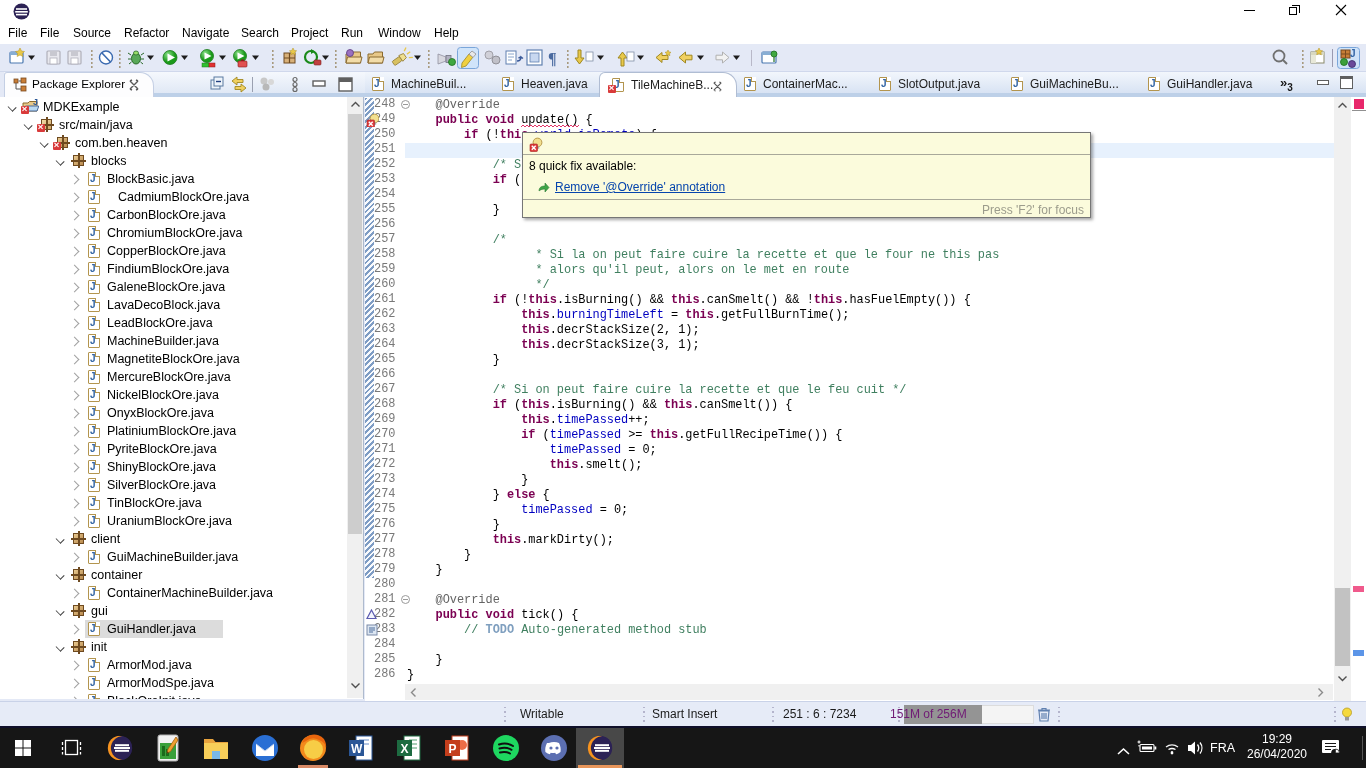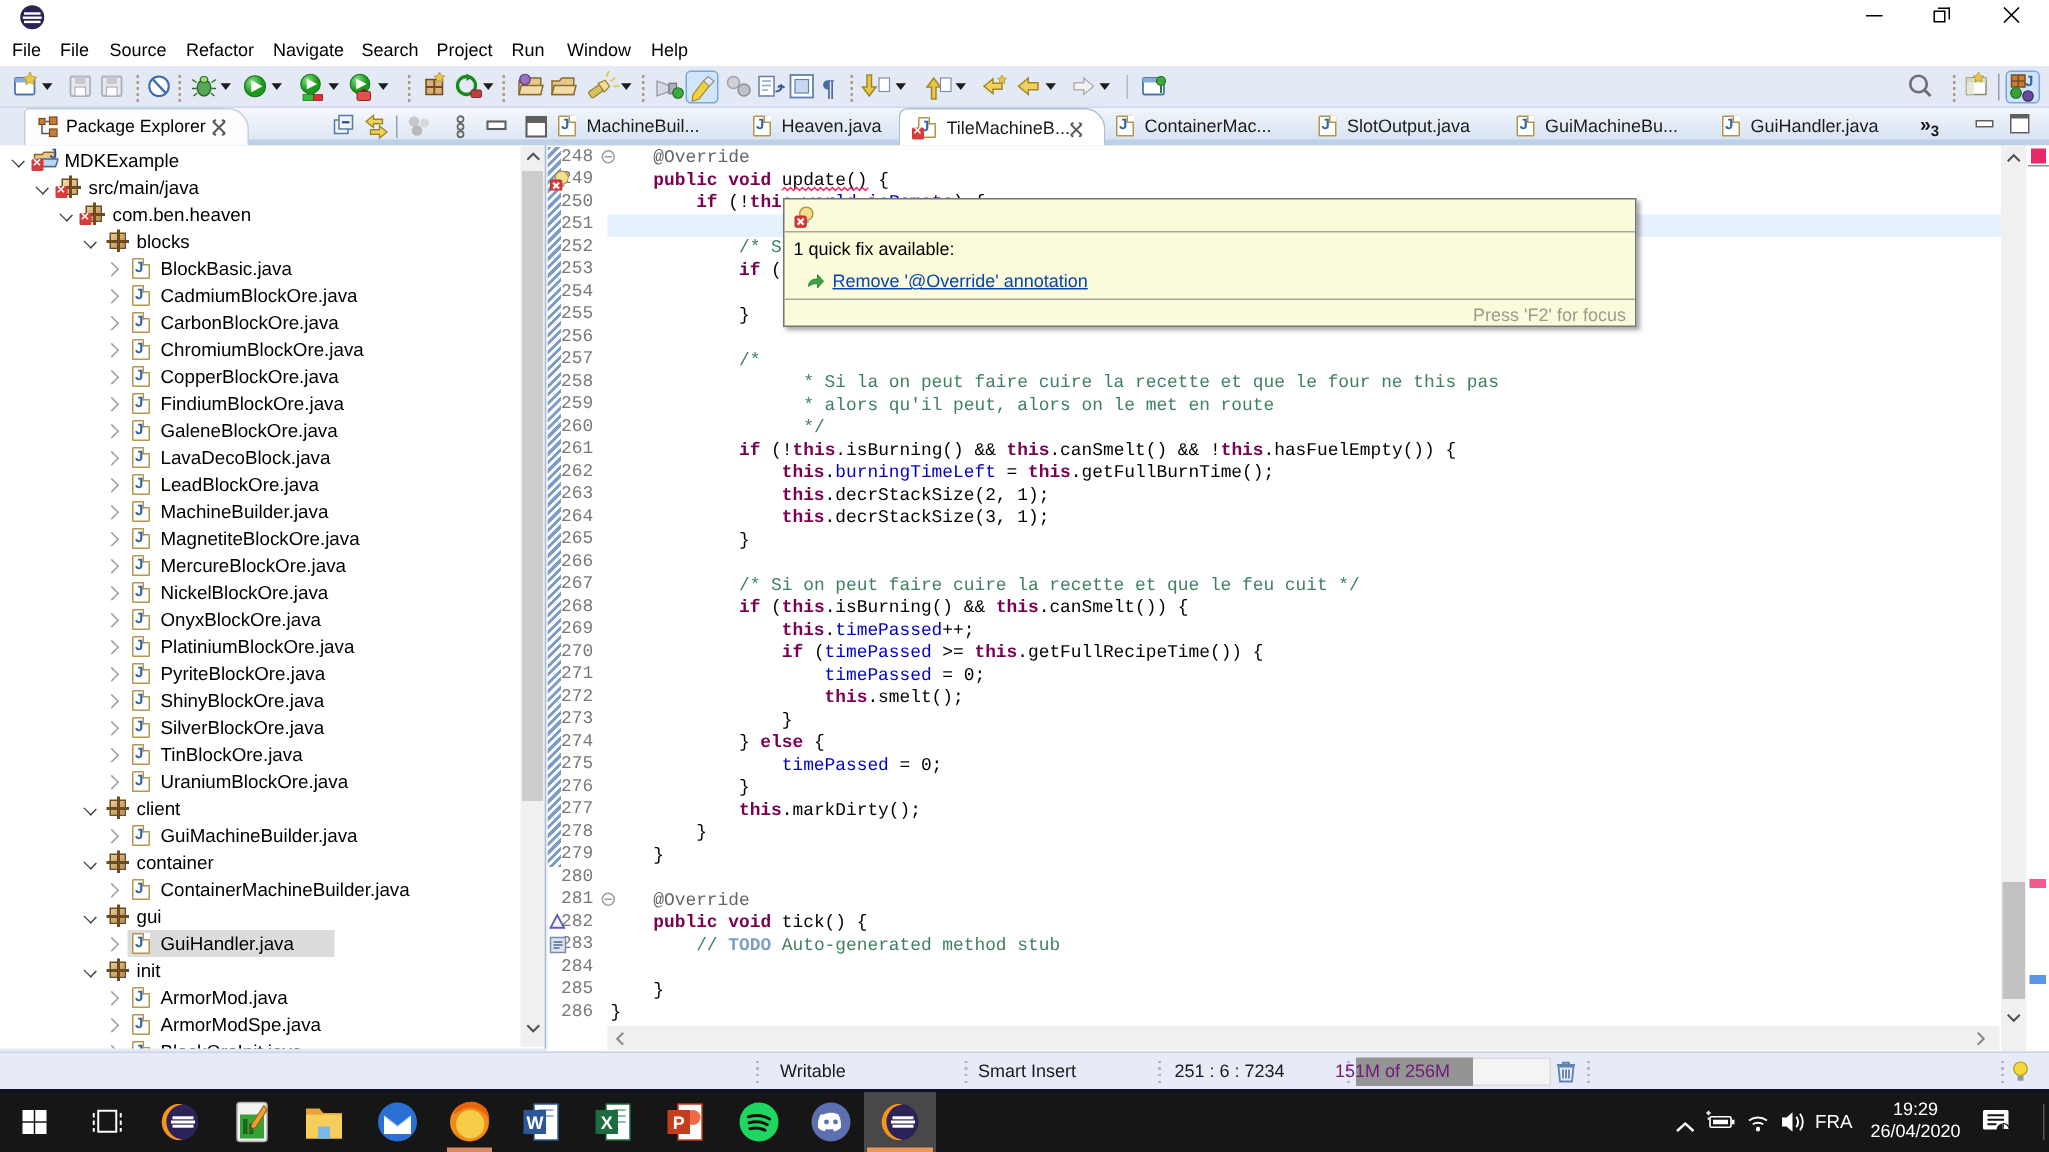--- a/index.html
+++ b/index.html
@@ -15,21 +15,21 @@
 #menubar { left:0; top:22px; width:1366px; height:22px; background:#ffffff;text-align:right; }
 .menu-item { position:absolute; top:4px; font-size:12px; color:#000; }
 
 
 #toolbar { left:0; top:44px; width:1366px; height:28px; background:#e4e9f6; border-bottom:1px solid #d0d8ec; }
 
 
 #main { left:0; top:72px; width:1366px; height:629px; background:#e4e9f6; }
 
 
-#pkg-header { left:16px; top:0; width:364px; height:25px; background:linear-gradient(#f5f8fd,#dde6f4); border-bottom:1px solid #c4cfe4; }
+#pkg-header { left:4px; top:0; width:364px; height:25px; background:linear-gradient(#f5f8fd,#dde6f4); border-bottom:1px solid #c4cfe4; }
 #pkg-tab { left:0; top:0; width:150px; height:25px; background:#fdfdfe; border:1px solid #c4cfe4; border-bottom:none; border-radius:3px 14px 0 0; }
 #pkg-tab-label { left:28px; top:5px; font-size:11.8px; color:#000; }
 #pkg-body { left:0; top:25px; width:364px; height:602px; background:#ffffff; border-right:1px solid #aebacd; overflow:hidden; }
 
 .trow { position:absolute; left:0; height:18px; width:348px; font-size:12.5px; color:#000; }
 .trow .lbl { position:absolute; top:2px; }
 .chev-e { position:absolute; width:8px; height:8px; }
 .chev-e:before { content:""; position:absolute; left:0px; top:1px; width:6px; height:6px; border-right:1.6px solid #3f3f3f; border-bottom:1.6px solid #3f3f3f; transform:rotate(45deg) scale(1,0.82); transform-origin:60% 60%; }
 .chev-c { position:absolute; width:8px; height:8px; }
 .chev-c:before { content:""; position:absolute; left:-1px; top:1px; width:6px; height:6px; border-right:1.6px solid #a0a0a0; border-top:1.6px solid #a0a0a0; transform:rotate(45deg); }
@@ -334,21 +334,21 @@
           <span class="lbl" style="left:91px">blocks</span>
         </div>
         <div class="trow" style="top:73px">
           <span class="chev-c" style="left:72px;top:5px"></span>
           <span class="jfile" style="left:88px;top:2px"></span>
           <span class="lbl" style="left:107px">BlockBasic.java</span>
         </div>
         <div class="trow" style="top:91px">
           <span class="chev-c" style="left:72px;top:5px"></span>
           <span class="jfile" style="left:88px;top:2px"></span>
-          <span class="lbl" style="left:107px">CadmiumBlockOre.java</span>
+          <span class="lbl" style="left:118px">CadmiumBlockOre.java</span>
         </div>
         <div class="trow" style="top:109px">
           <span class="chev-c" style="left:72px;top:5px"></span>
           <span class="jfile" style="left:88px;top:2px"></span>
           <span class="lbl" style="left:107px">CarbonBlockOre.java</span>
         </div>
         <div class="trow" style="top:127px">
           <span class="chev-c" style="left:72px;top:5px"></span>
           <span class="jfile" style="left:88px;top:2px"></span>
           <span class="lbl" style="left:107px">ChromiumBlockOre.java</span>
@@ -682,21 +682,21 @@
     <div class="abs" style="left:988px;top:553px;width:11px;height:6px;background:#5c95e8"></div>
 
     <div class="abs" id="popup">
       <svg class="abs" style="left:5px;top:4px" width="15" height="15" viewBox="0 0 15 15" id="bulb2">
           <circle cx="9.5" cy="5.5" r="4.4" fill="#f2e090" stroke="#b09040" stroke-width="0.9"></circle>
           <rect x="7.8" y="9.5" width="3.4" height="2.2" fill="#a8a8a8"></rect>
           <rect x="2" y="7" width="7.5" height="7.5" rx="1" fill="#dd3c3c" stroke="#a82020" stroke-width="0.6"></rect>
           <path d="M3.8 8.8 L7.7 12.7 M7.7 8.8 L3.8 12.7" stroke="#fff" stroke-width="1.4"></path>
         </svg>
       <div class="sep" style="top:21px"></div>
-      <div class="abs" style="left:6px;top:26px">1 quick fix available:</div>
+      <div class="abs" style="left:6px;top:26px">8 quick fix available:</div>
       <svg class="abs" style="left:15px;top:49px" width="12" height="11" viewBox="0 0 12 11">
           <path d="M1 9 C1 5 4 4 7 4 L7 1 L11 5.5 L7 10 L7 7 C4 7 2 8 1 9 Z" fill="#3fa548" stroke="#2d7a35" stroke-width="0.6"></path>
         </svg>
       <div class="abs" style="left:32px;top:47px;color:#0645ad;text-decoration:underline">Remove '@Override' annotation</div>
       <div class="sep" style="top:66px"></div>
       <div class="abs" style="right:6px;top:70px;color:#9c9c8c">Press 'F2' for focus</div>
     </div>
   </div>
 </div>
 

